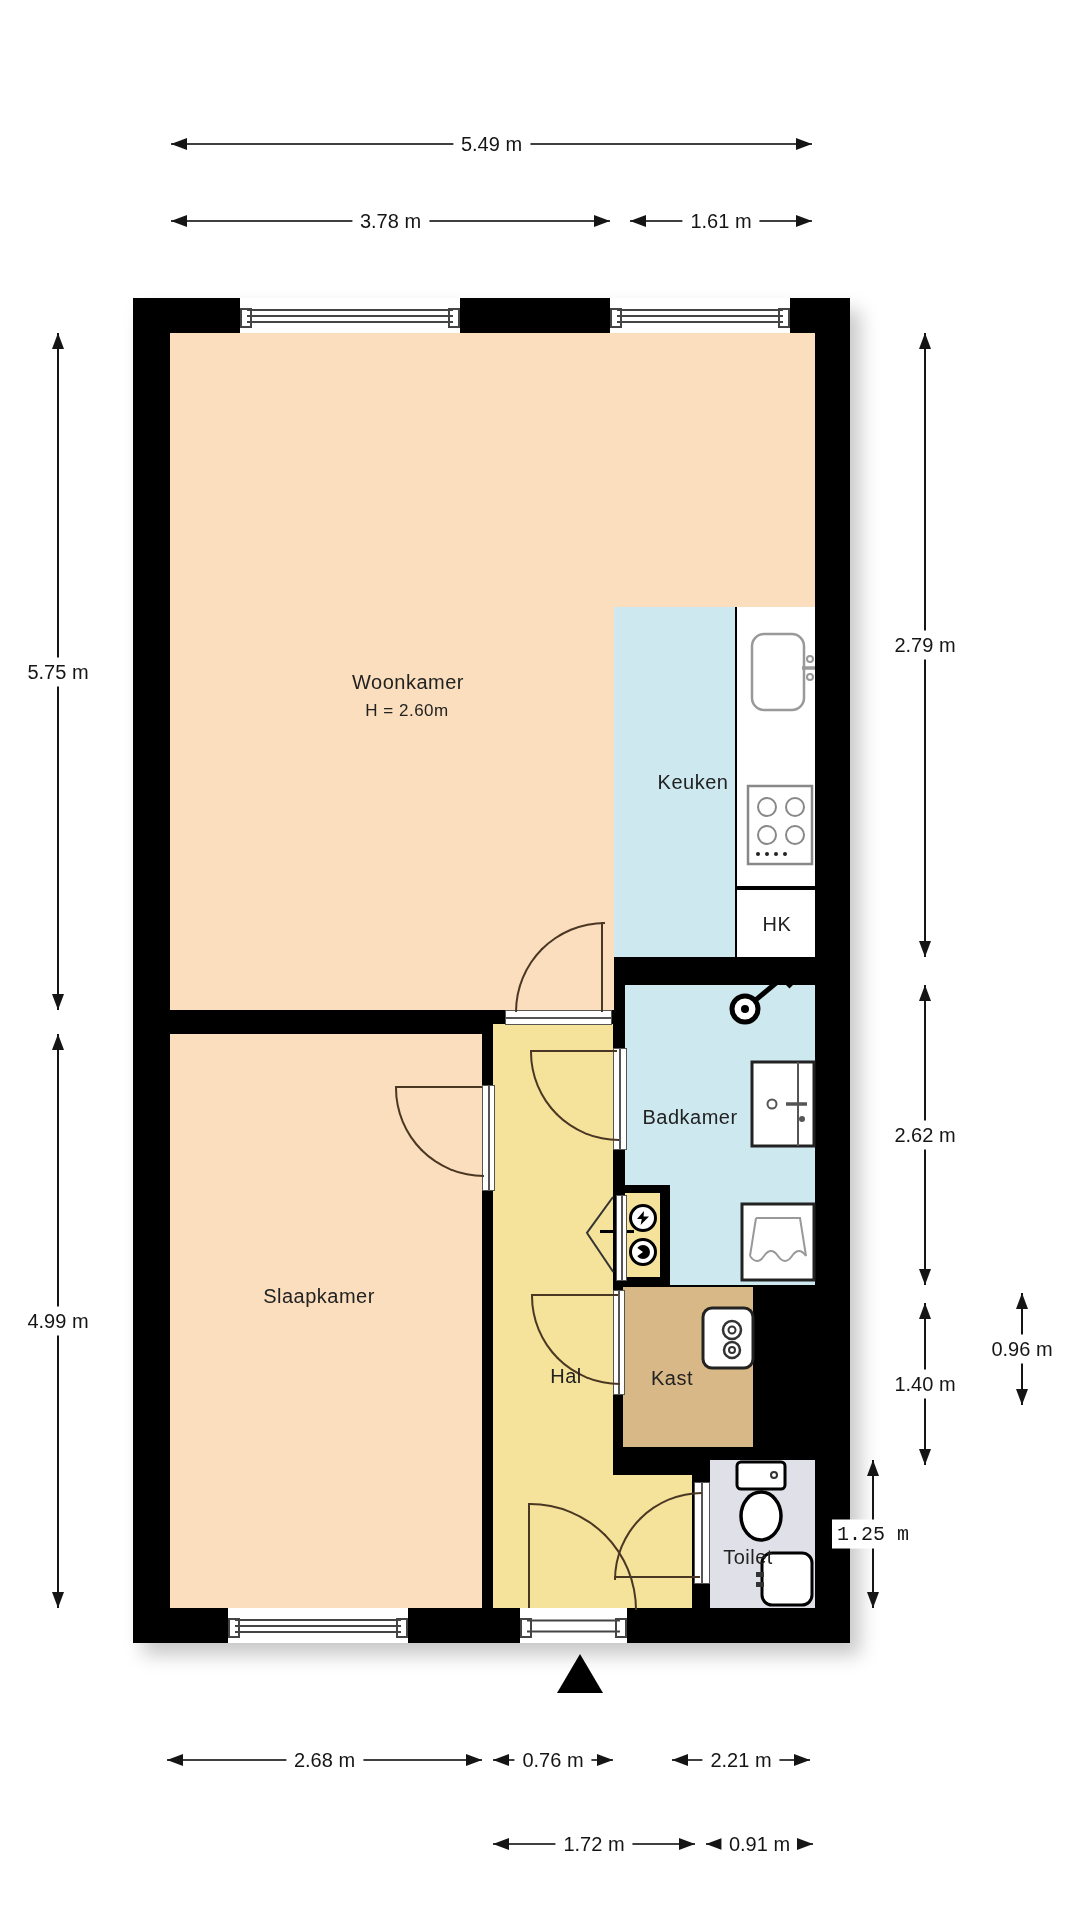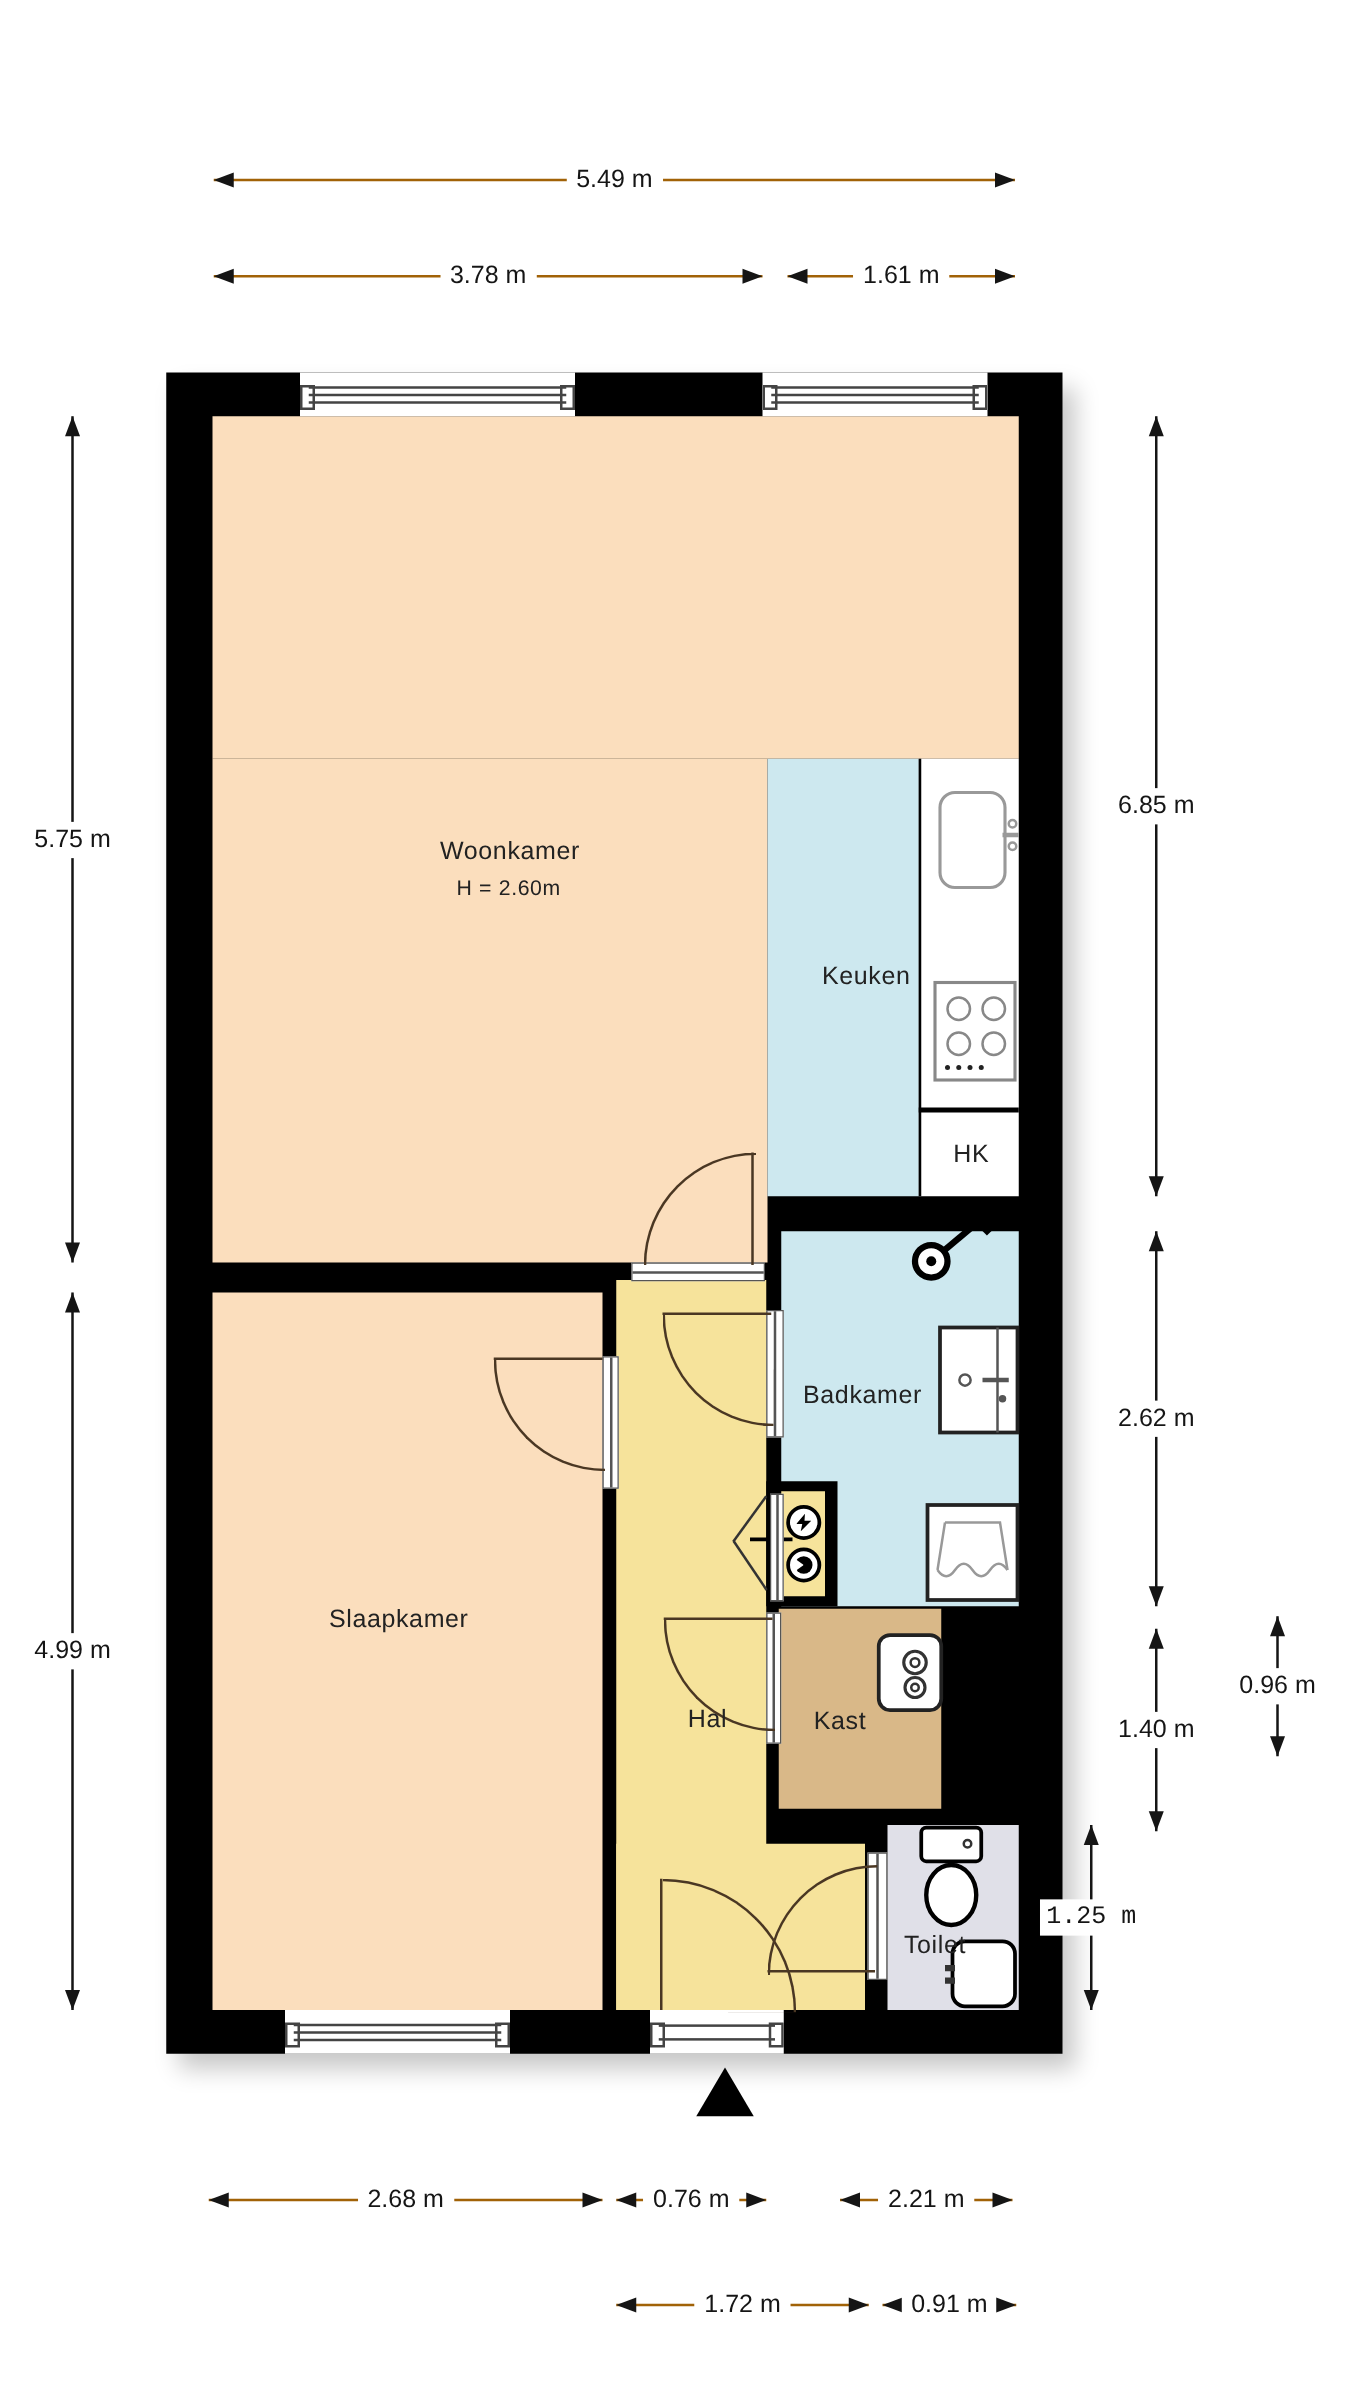--- a/index.html
+++ b/index.html
@@ -27,21 +27,21 @@
   .thr-v:after{content:"";position:absolute;top:0;bottom:0;left:50%;margin-left:-1px;border-left:2px solid #555;}
   .thr-h:after{content:"";position:absolute;left:0;right:0;top:50%;margin-top:-1px;border-top:2px solid #555;}
   
   .arc{position:absolute;border:0 solid #4a3723;}
   .arc-tl{border-top-width:2px;border-left-width:2px;border-top-left-radius:100% 100%;}
   .arc-bl{border-bottom-width:2px;border-left-width:2px;border-bottom-left-radius:100% 100%;}
   .arc-tr{border-top-width:2px;border-right-width:2px;border-top-right-radius:100% 100%;}
   .leaf{position:absolute;background:#4a3723;}
   .zline{position:absolute;height:0;border-top:2px solid #333;transform-origin:left center;}
   
-  .hdim{position:absolute;height:0;border-top:2px solid #a16207;}
+  .hdim{position:absolute;height:0;border-top:2px solid #404040;}
   .hdim:before{content:"";position:absolute;left:0;top:-7px;width:0;height:0;border-style:solid;
                border-width:6px 16px 6px 0;border-color:transparent #151515 transparent transparent;}
   .hdim:after{content:"";position:absolute;right:0;top:-7px;width:0;height:0;border-style:solid;
               border-width:6px 0 6px 16px;border-color:transparent transparent transparent #151515;}
   .hdim .lbl{position:absolute;left:50%;top:-1px;transform:translate(-50%,-50%);background:#fff;
              padding:0 8px;font-size:20px;white-space:nowrap;}
   .vdim{position:absolute;width:0;border-left:2px solid #151515;}
   .vdim:before{content:"";position:absolute;top:0;left:-7px;width:0;height:0;border-style:solid;
                border-width:0 6px 16px 6px;border-color:transparent transparent #151515 transparent;}
   .vdim:after{content:"";position:absolute;bottom:0;left:-7px;width:0;height:0;border-style:solid;
@@ -213,21 +213,21 @@
     </div>
 
   <div class="vdim" style="left:57px;top:333px;height:677px;">
       <span class="lbl">5.75 m</span>
     </div>
   <div class="vdim" style="left:57px;top:1034px;height:574px;">
       <span class="lbl">4.99 m</span>
     </div>
 
   <div class="vdim" style="left:924px;top:333px;height:624px;">
-      <span class="lbl">6.85 m</span>
+      <span class="lbl">2.79 m</span>
     </div>
   <div class="vdim" style="left:924px;top:985px;height:300px;">
       <span class="lbl">2.62 m</span>
     </div>
   <div class="vdim" style="left:924px;top:1303px;height:162px;">
       <span class="lbl">1.40 m</span>
     </div>
   <div class="vdim" style="left:1021px;top:1293px;height:112px;">
       <span class="lbl">0.96 m</span>
     </div>

